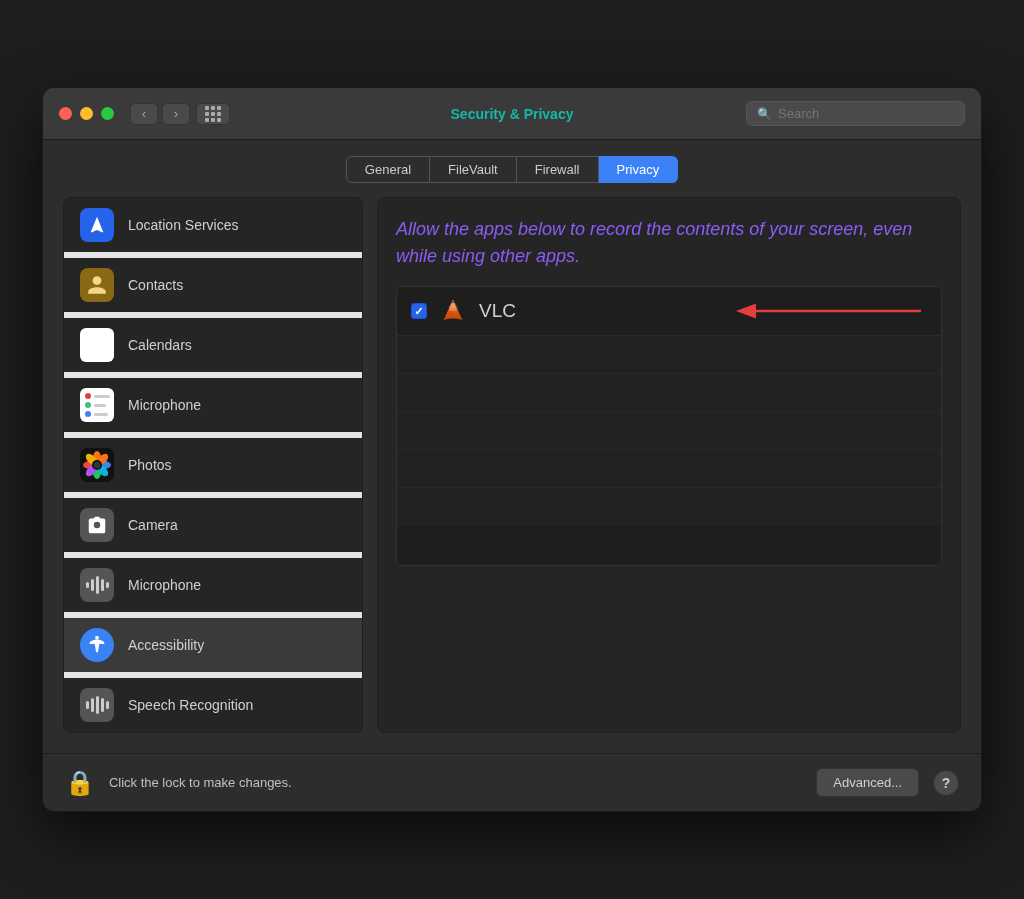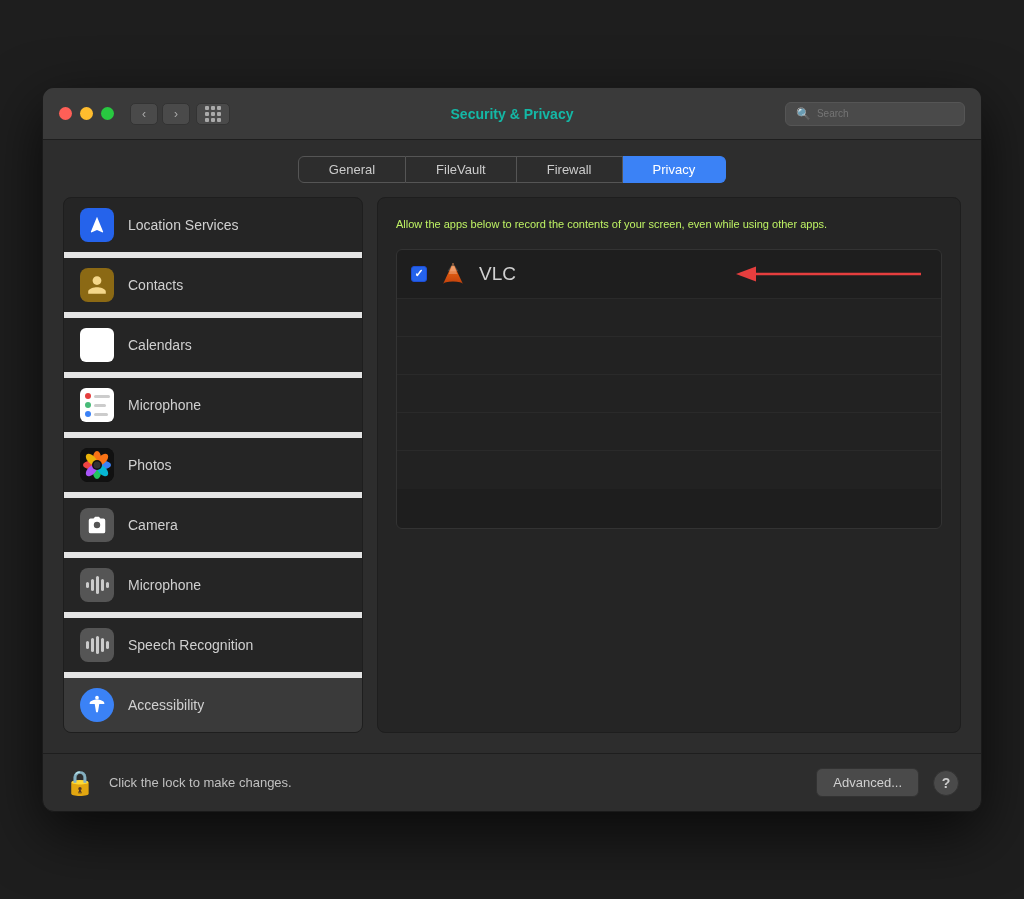--- a/index.html
+++ b/index.html
@@ -116,41 +116,41 @@
       padding: 4px 10px;
       gap: 6px;
       min-width: 180px;
     }
 
     .search-box input {
       background: transparent;
       border: none;
       outline: none;
       color: #5eead4;
-      font-size: 10px;
+      font-size: 13px;
       width: 100%;
     }
 
     .search-icon-svg {
       color: #888;
       font-size: 12px;
     }
 
     
     .tabbar {
       display: flex;
       justify-content: center;
       align-items: center;
       padding: 16px 0 14px;
       gap: 0;
       background: #2d2d2d;
     }
 
     .tab {
-      padding: 5px 30px;
+      padding: 5px 18px;
       color: #ccc;
       font-size: 13px;
       cursor: pointer;
       border: 1px solid #555;
       background: transparent;
     }
 
     .tab:first-child {
       border-radius: 6px 0 0 6px;
     }
@@ -327,24 +327,25 @@
     
     .right-panel {
       flex: 1;
       background: #252525;
       border-radius: 8px;
       padding: 18px;
       border: 1px solid #1e1e1e;
     }
 
     .panel-description {
-      color: #bef264;
-      font-size: 11px;
+      color: #8b5cf6;
+      font-size: 18px;
       line-height: 1.5;
       margin-bottom: 16px;
+      font-style: italic;
     }
 
     .apps-list {
       background: #1e1e1e;
       border-radius: 6px;
       overflow: hidden;
       border: 1px solid #333;
       min-height: 280px;
     }
 
@@ -590,43 +591,43 @@
             <div class="wave-bar" style="height:6px;"></div>
             <div class="wave-bar" style="height:12px;"></div>
             <div class="wave-bar" style="height:18px;"></div>
             <div class="wave-bar" style="height:12px;"></div>
             <div class="wave-bar" style="height:6px;"></div>
           </div>
         </div>
         <span>Microphone</span>
       </div>
 
+      <div class="sidebar-item active">
+        <div class="item-icon icon-accessibility">
+          <svg width="22" height="22" viewBox="0 0 24 24" fill="white">
+            <circle cx="12" cy="4" r="2"></circle>
+            <path d="M12 6c-2.7 0-8 1.4-8 4v1h5.5l1.5 9h2l1.5-9H20v-1c0-2.6-5.3-4-8-4z"></path>
+          </svg>
+        </div>
+        <span>Accessibility</span>
+      </div>
+
       <div class="sidebar-item">
         <div class="item-icon icon-speech">
           <div class="waveform">
             <div class="wave-bar" style="height:8px;"></div>
             <div class="wave-bar" style="height:14px;"></div>
             <div class="wave-bar" style="height:18px;"></div>
             <div class="wave-bar" style="height:14px;"></div>
             <div class="wave-bar" style="height:8px;"></div>
           </div>
         </div>
         <span>Speech Recognition</span>
       </div>
 
-      <div class="sidebar-item active">
-        <div class="item-icon icon-accessibility">
-          <svg width="22" height="22" viewBox="0 0 24 24" fill="white">
-            <circle cx="12" cy="4" r="2"></circle>
-            <path d="M12 6c-2.7 0-8 1.4-8 4v1h5.5l1.5 9h2l1.5-9H20v-1c0-2.6-5.3-4-8-4z"></path>
-          </svg>
-        </div>
-        <span>Accessibility</span>
-      </div>
-
     </div>
 
     <div class="right-panel">
       <p class="panel-description">Allow the apps below to record the contents of your screen, even while using other apps.</p>
 
       <div class="apps-list">
 
         <div class="app-item" style="position:relative;">
           <div class="app-checkbox">
             <span class="checkmark">✓</span>

